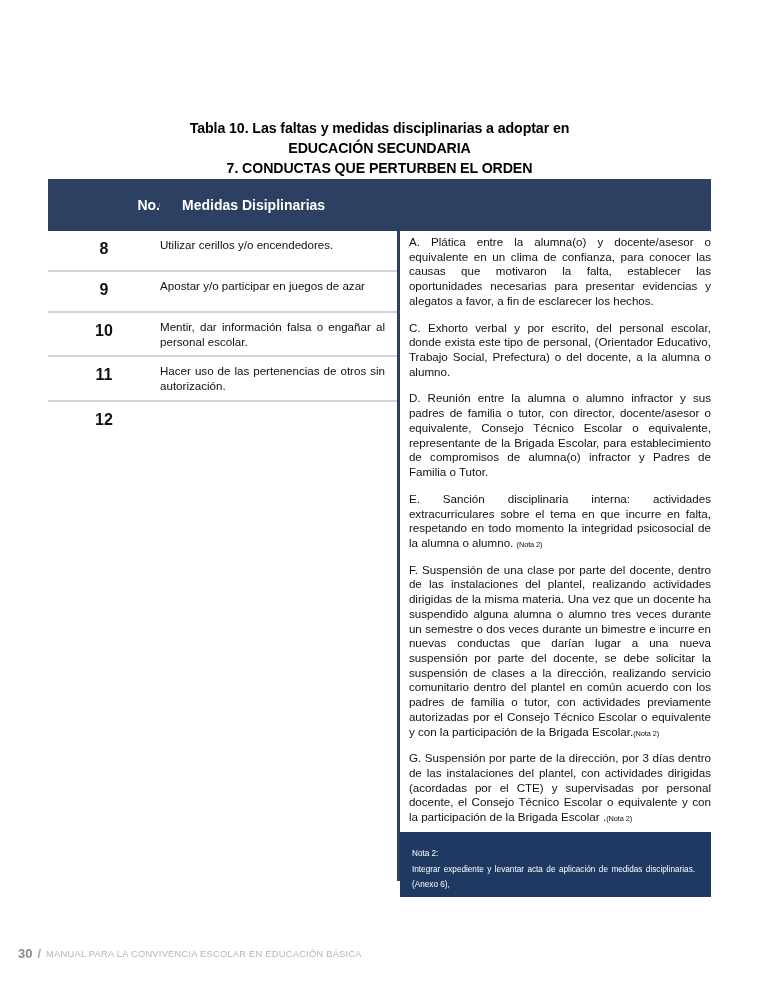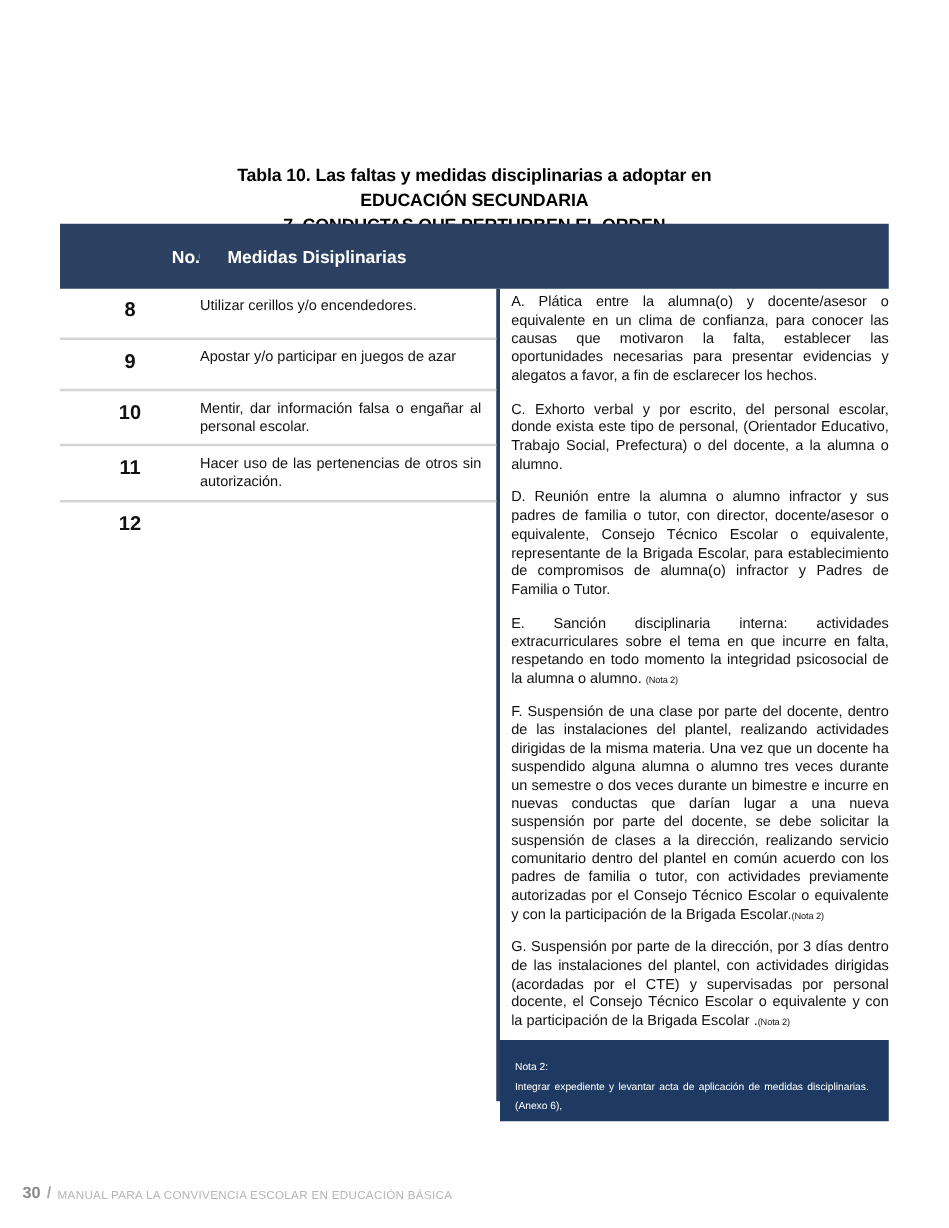--- a/index.html
+++ b/index.html
@@ -14,21 +14,21 @@
     position: relative;
     font-family: "Liberation Sans", sans-serif;
     color: #111111;
     overflow: hidden;
   }
 
   
   .title-block {
     position: absolute;
     left: 48px;
-    top: 131px;
+    top: 118px;
     width: 663px;
     text-align: center;
     font-weight: bold;
     font-size: 14.2px;
     line-height: 1.42;
     letter-spacing: -0.1px;
     color: #000000;
   }
   .title-line-1 { display: block; }
   .title-line-2 { display: block; }
@@ -150,21 +150,21 @@
     display: block;
     text-align: justify;
   }
 
   
   .footer {
     position: absolute;
     left: 18px;
     top: 946px;
     display: flex;
-    align-items: flex-end;
+    align-items: center;
     gap: 5px;
   }
   .footer-page {
     font-size: 13px;
     font-weight: bold;
     color: #8a8a8a;
   }
   .footer-slash {
     font-size: 13px;
     font-weight: bold;

